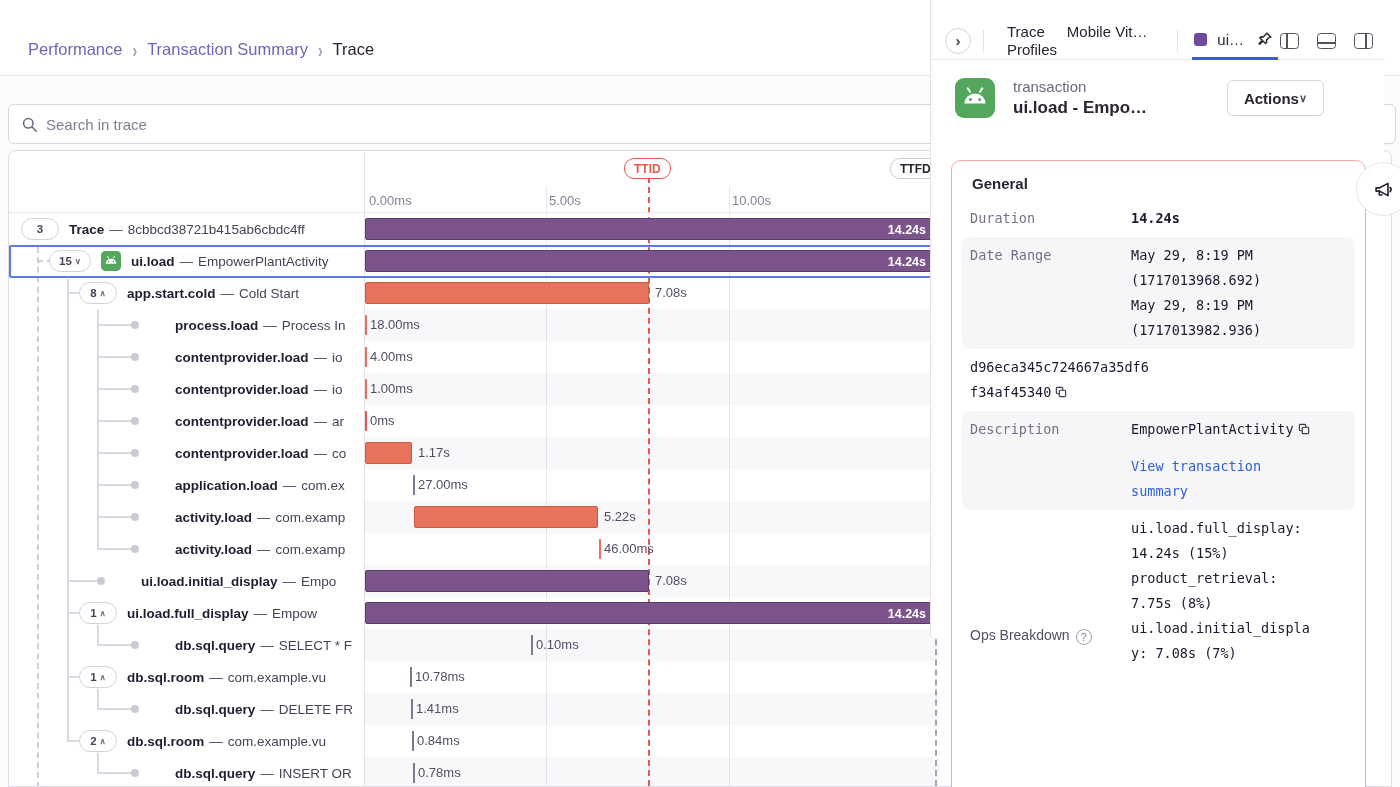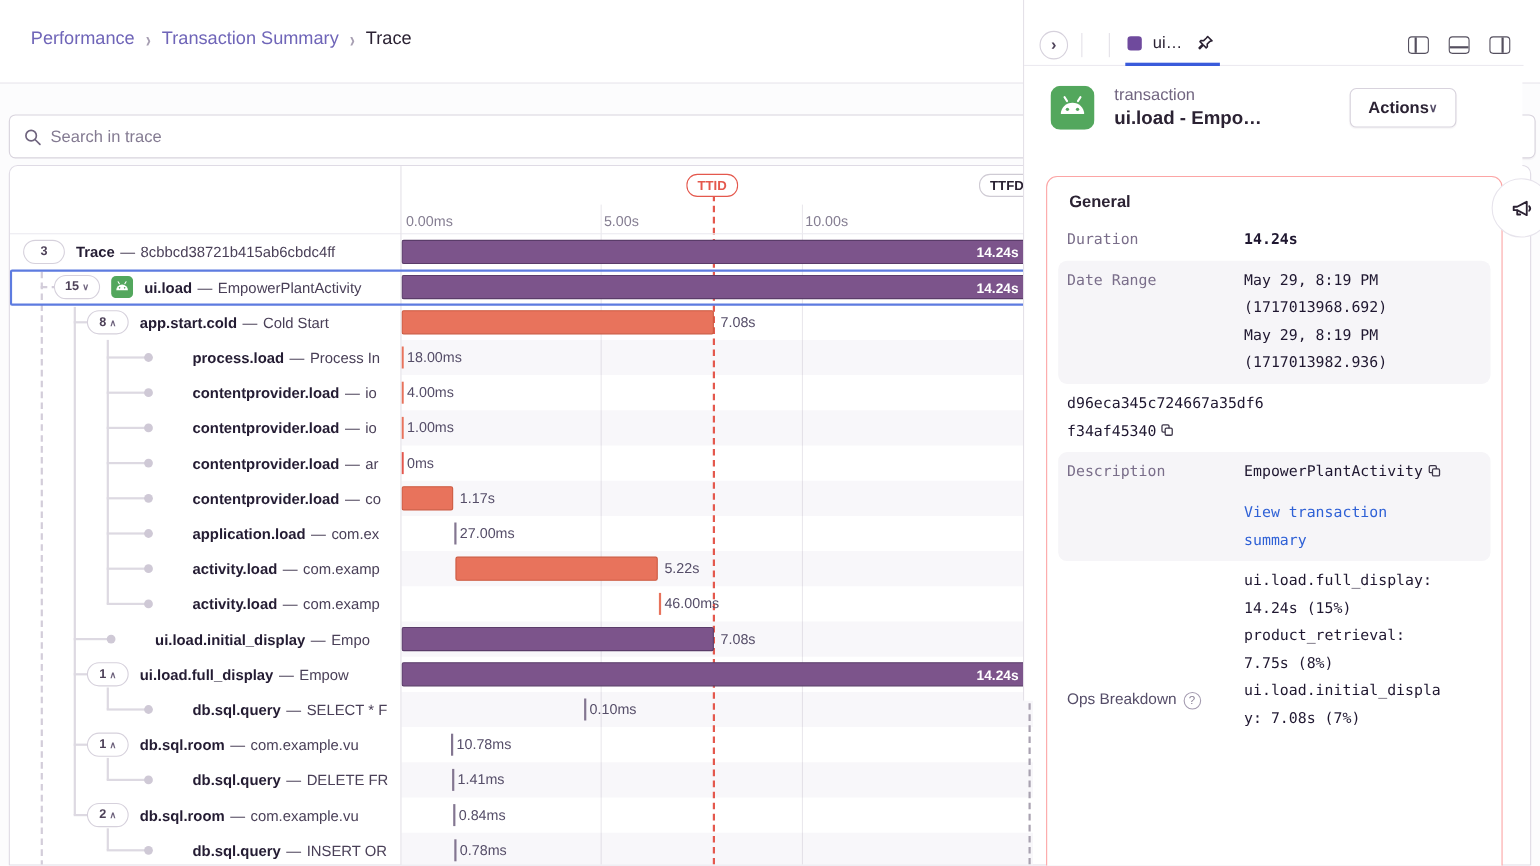--- a/index.html
+++ b/index.html
@@ -2,21 +2,21 @@
 <html><head>
 <meta charset="utf-8">
 <style>
   * { box-sizing: border-box; margin: 0; padding: 0; }
   html,body { width:1400px; height:787px; }
   body { font-family: "Liberation Sans", sans-serif; background:#fcfcfd; color:#2b2233; }
   .app { position:relative; width:1400px; height:787px; overflow:hidden; background:#fcfcfd; }
 
   
   .topbar { position:absolute; left:0; top:0; width:1400px; height:76px; background:#fff; border-bottom:1px solid #e7e4ec; }
-  .breadcrumb { position:absolute; left:28px; top:26px; font-size:16.5px; display:flex; align-items:center; gap:10px; }
+  .breadcrumb { position:absolute; left:28px; top:40px; font-size:16.5px; display:flex; align-items:center; gap:10px; }
   .crumb { color:#6f65b8; cursor:pointer; }
   .crumb.current { color:#2b2233; }
   .crumb-sep { color:#a79fb2; font-size:14px; font-weight:700; transform:scaleY(1.4); }
   .topbar-buttons { position:absolute; right:31px; top:18px; display:flex; gap:20px; }
   .btn { display:inline-flex; align-items:center; gap:0; height:40px; padding:0 16px; background:#fff;
          border:1px solid #d8d3dd; border-radius:6px; font-weight:700; font-size:15.5px; color:#2b2233;
          box-shadow:0 1px 1px rgba(40,30,60,.04); cursor:pointer; white-space:nowrap; }
 
   
   .search-row { position:absolute; left:8px; top:104px; width:1388px; height:40px; }
@@ -441,20 +441,21 @@
       </div>
     <div class="select-outline"></div>
   </div>
 
   <div class="panel">
     <div class="tabs-row">
       <button class="expand-btn">
         <span>›</span>
       </button>
       <div class="tab-divider"></div>
+      <span id="tabs"><span class="tab">Trace</span><span class="tab">Mobile Vit…</span><span class="tab">Profiles</span></span>
       <div class="tab-divider"></div>
       <div class="active-tab-group">
         <span class="tab-square"></span>
         <span class="active-tab-label">ui…</span>
         <button class="icon-btn">
           <span>
             <svg width="18" height="18" viewBox="0 0 24 24" fill="none" stroke="#2b2233" stroke-width="1.9" stroke-linejoin="round" stroke-linecap="round">
               <path d="M14.5 4.2l5.3 5.3-2.6.7-3.3 3.3.3 3-1.5 1.5-3.4-3.4L5 19l-.9-.9 4.4-4.3-3.3-3.3 1.5-1.5 3 .3 3.3-3.3z"></path>
             </svg>
           </span>

